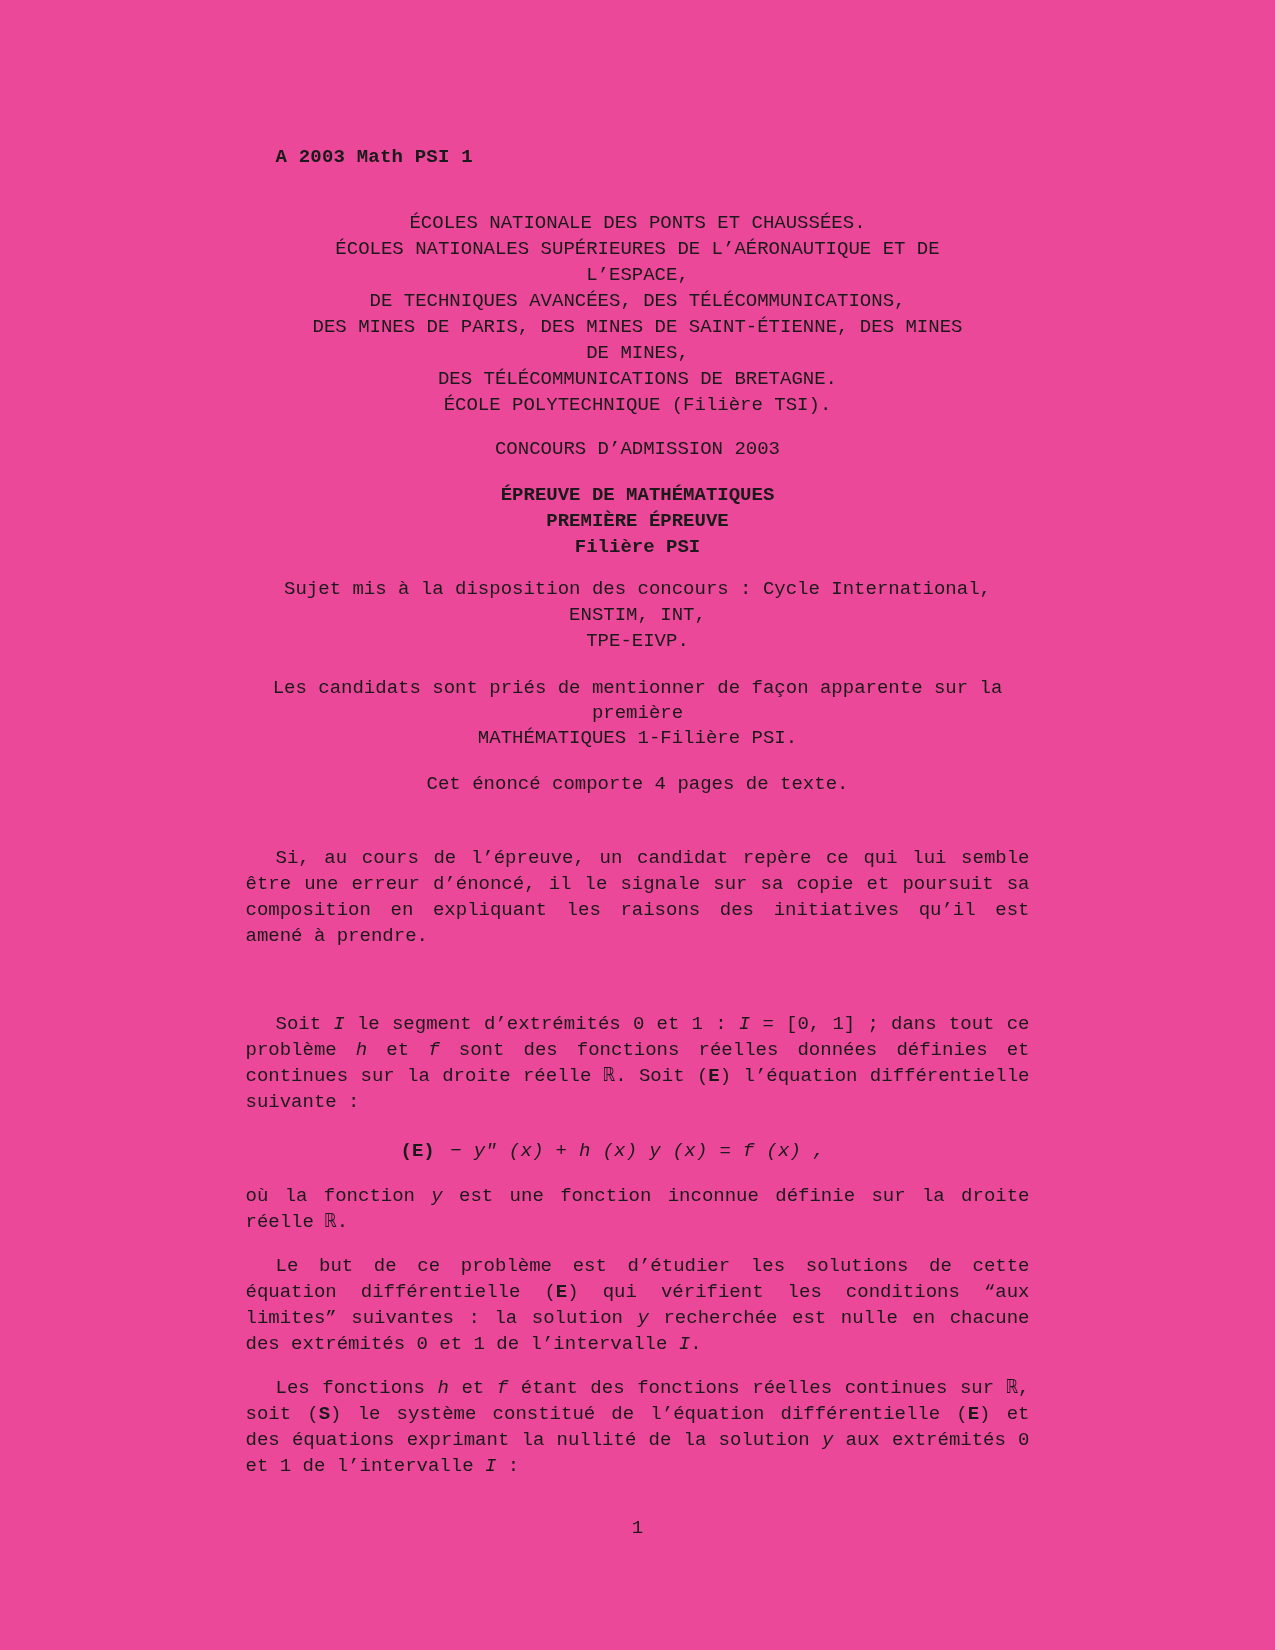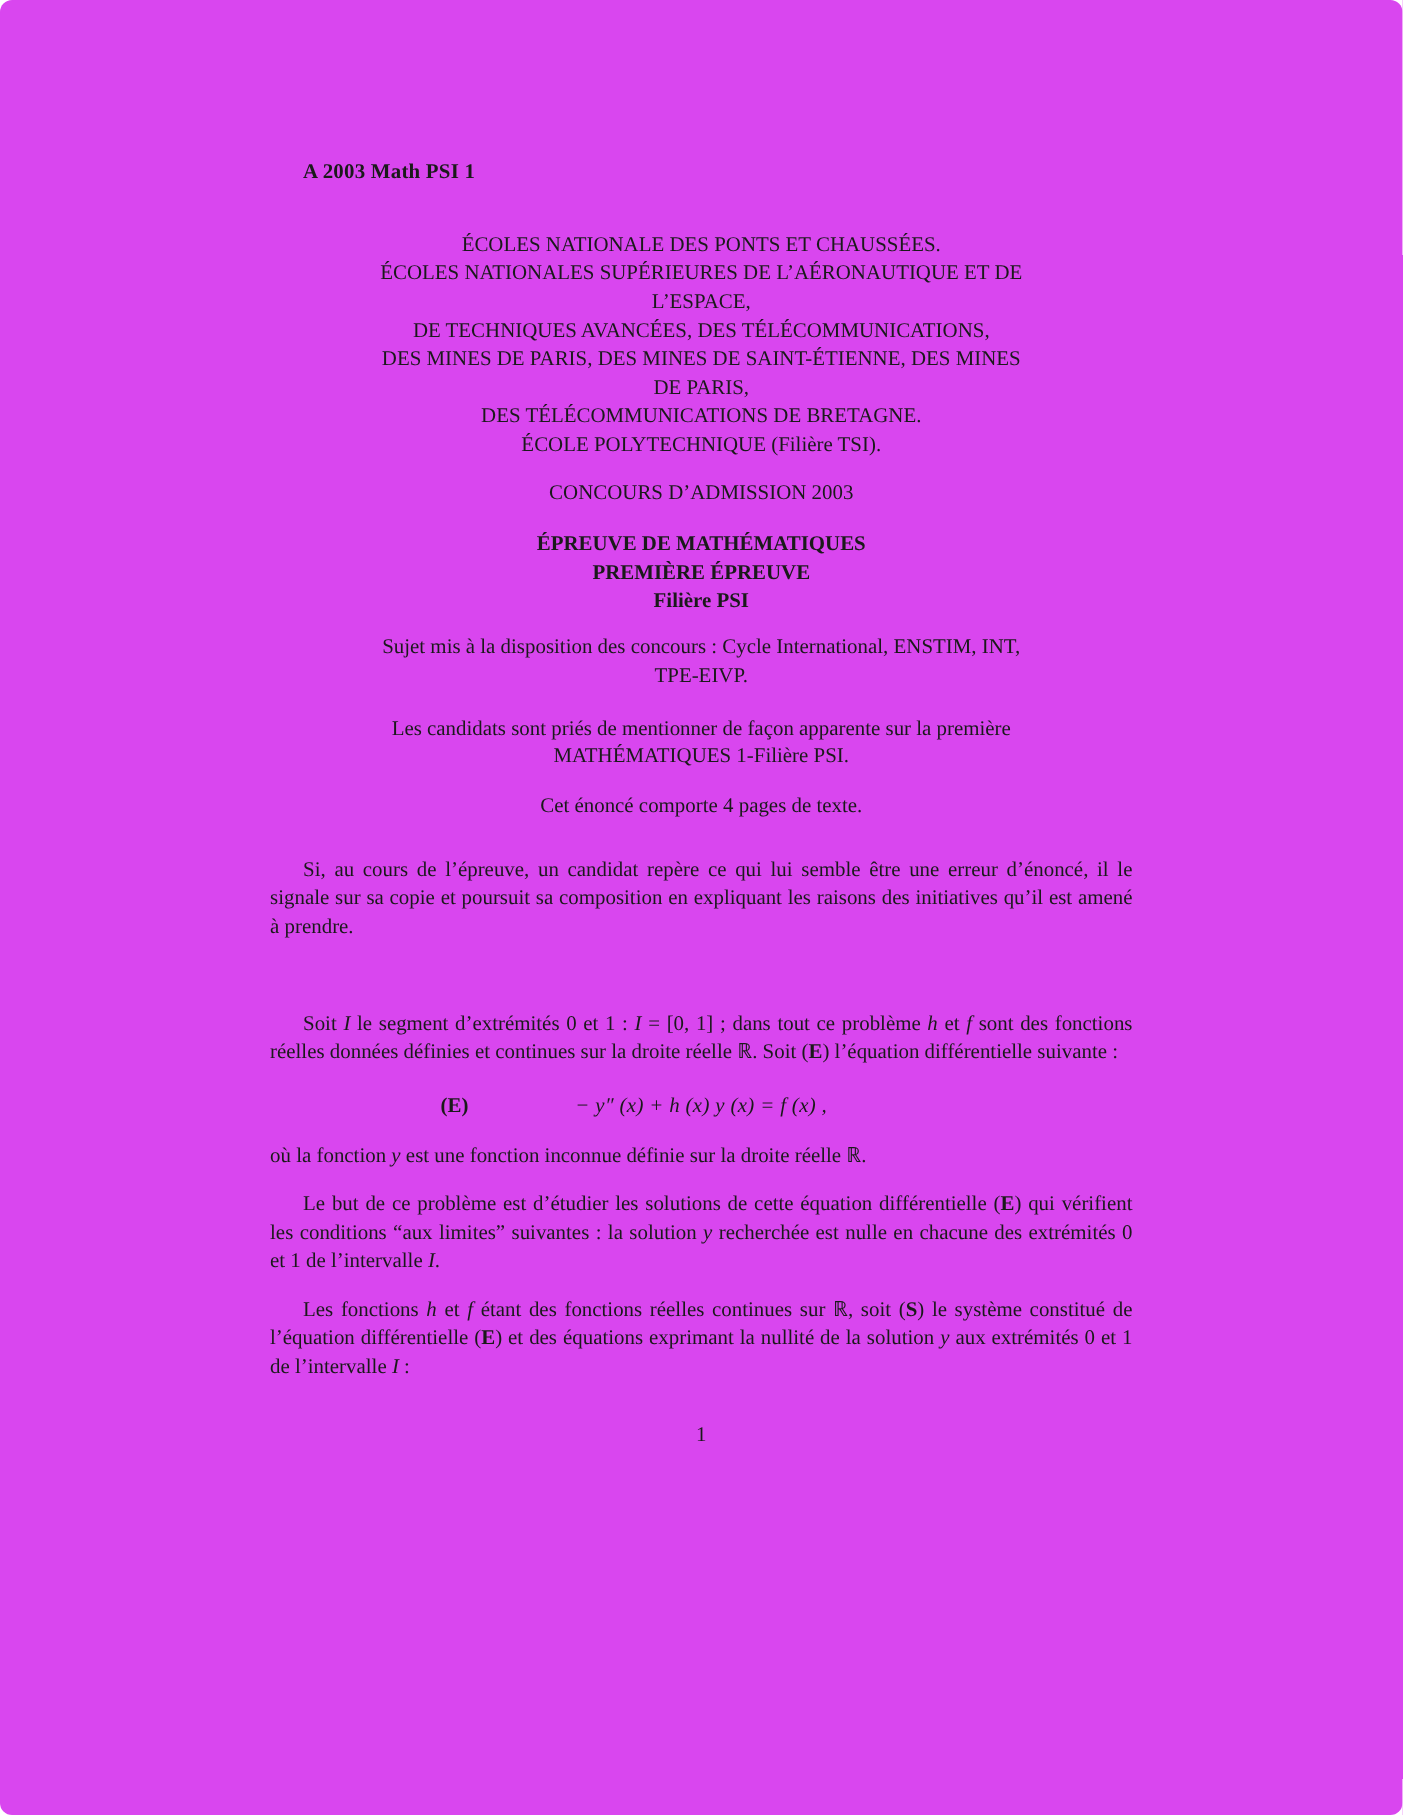--- a/index.html
+++ b/index.html
@@ -4,26 +4,25 @@
 <style>
   html, body {
     margin: 0;
     padding: 0;
     background: #ffffff;
   }
   .page {
     position: relative;
     width: 1275px;
     height: 1650px;
-    background: #d946ef;
+    background: #ec4899;
     color: #1a1a1a;
-    font-family: Liberation Serif, serif;
+    font-family: Liberation Mono, monospace;
     font-size: 19px;
     overflow: hidden;
-    border-radius: 11px;
   }
   .content {
     width: 784px;
     margin: 0 auto;
     padding-top: 146px;
   }
   .center { text-align: center; }
 
   .header-tag {
     font-weight: bold;
@@ -53,21 +52,21 @@
   .enonce {
     margin-top: 20px;
     line-height: 26px;
   }
   .para {
     margin: 0;
     margin-top: 18px;
     line-height: 26px;
     text-align: justify;
   }
-  .para.first-block { margin-top: 32px; }
+  .para.first-block { margin-top: 48px; }
   .para.intro-block { margin-top: 62px; }
   .para.indent { text-indent: 30px; }
   .para i { font-style: italic; }
   .para b { font-weight: bold; }
   .equation-row {
     position: relative;
     margin-top: 22px;
     margin-bottom: 10px;
     line-height: 28px;
     text-align: center;
@@ -95,21 +94,21 @@
   <div class="content">
 
     <div class="header-tag">A 2003 Math PSI 1</div>
 
     <div class="schools center">
       <div>ÉCOLES NATIONALE DES PONTS ET CHAUSSÉES.</div>
       <div>ÉCOLES NATIONALES SUPÉRIEURES DE L’AÉRONAUTIQUE ET DE</div>
       <div>L’ESPACE,</div>
       <div>DE TECHNIQUES AVANCÉES, DES TÉLÉCOMMUNICATIONS,</div>
       <div>DES MINES DE PARIS, DES MINES DE SAINT-ÉTIENNE, DES MINES</div>
-      <div>DE PARIS,</div>
+      <div>DE MINES,</div>
       <div>DES TÉLÉCOMMUNICATIONS DE BRETAGNE.</div>
       <div>ÉCOLE POLYTECHNIQUE (Filière TSI).</div>
     </div>
 
     <div class="concours center">CONCOURS D’ADMISSION 2003</div>
 
     <div class="epreuve center">
       <div>ÉPREUVE DE MATHÉMATIQUES</div>
       <div>PREMIÈRE ÉPREUVE</div>
       <div>Filière PSI</div>

